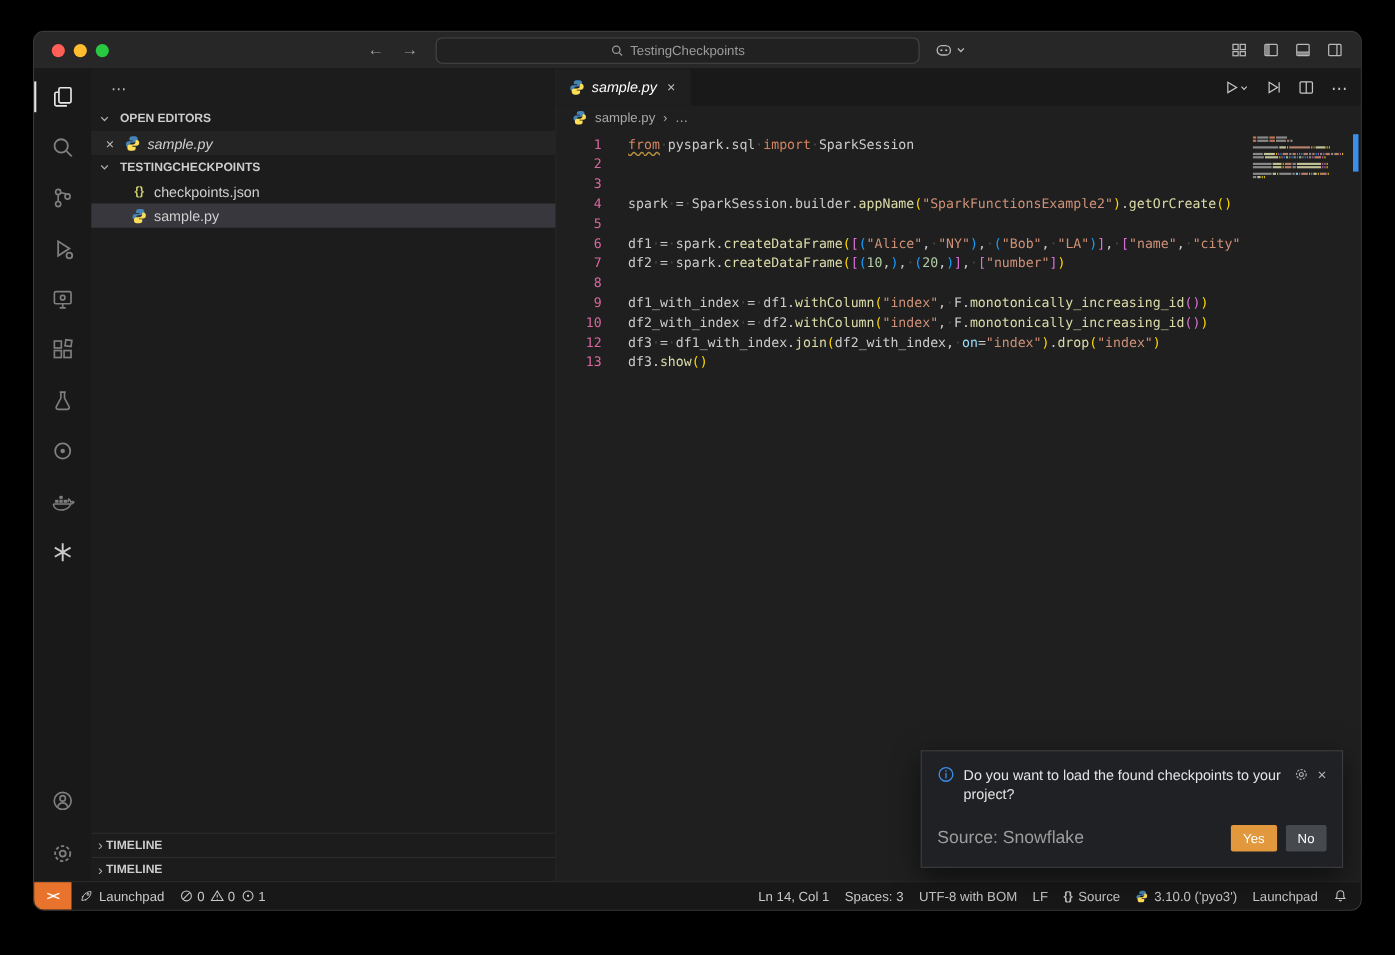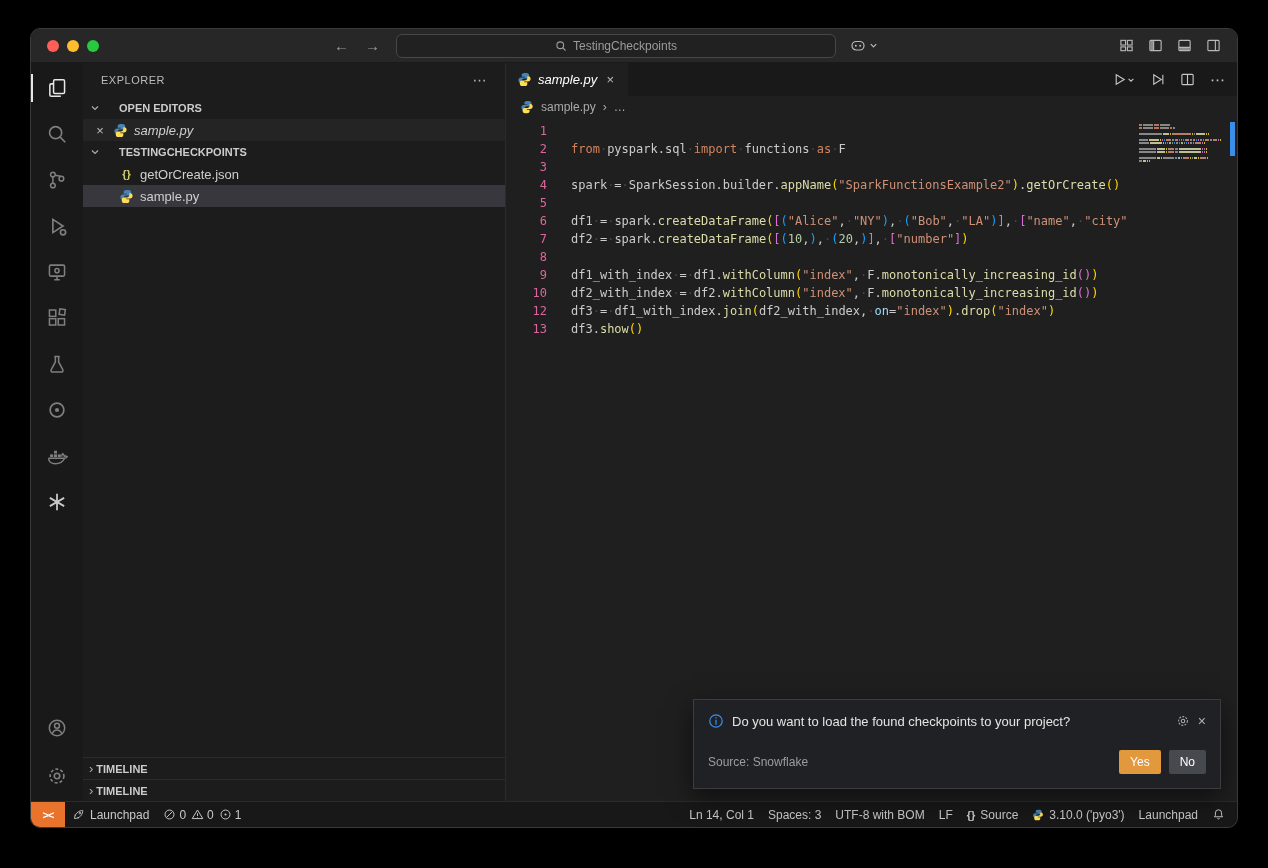--- a/index.html
+++ b/index.html
@@ -34,21 +34,21 @@
   .act-item.active::before{content:"";position:absolute;left:0;top:9px;bottom:9px;width:2px;background:#e7e7e7}
   .act-spacer{flex:1}
 
   
   .sidebar{width:423px;background:#1c1c1c;border-right:1px solid #2b2b2b;display:flex;flex-direction:column;
     font-size:13px;flex:0 0 auto}
   .sidebar-header{height:34px;display:flex;align-items:center;padding:0 18px;font-size:11px;letter-spacing:.5px;
     color:#bbb}
   .sidebar-header .ttl{flex:1}
   .dots{font-size:14px;color:#b5b5b5;cursor:pointer}
-  .sec-header{height:22px;display:flex;align-items:center;gap:16px;font-size:11px;font-weight:700;color:#ccc;
+  .sec-header{height:22px;display:flex;align-items:center;gap:6px;font-size:11px;font-weight:700;color:#ccc;
     padding:0 4px;cursor:pointer}
   .row{height:22px;display:flex;align-items:center;gap:6px;font-size:13px;color:#cfcfcf;cursor:pointer}
   .row .lbl{white-space:nowrap}
   .row.oe{padding-left:10px;background:#242425}
   .row.oe .lbl{font-style:italic}
   .row.file{padding-left:36px}
   .row.selected{background:#37373d}
   .close-x{color:#bdbdbd;font-size:13px;width:14px;text-align:center}
   .braces-ic{font-size:11px;color:#cfcf6f;width:15px;text-align:center;font-weight:700}
   .sb-bottom{border-top:1px solid #2b2b2b;height:22px;display:flex;align-items:center;gap:3px;
@@ -78,27 +78,27 @@
   .ws{color:#474747}
   .tk-k{color:#d3845f}.tk-s{color:#ce9178}.tk-f{color:#dcdcaa}.tk-n{color:#b5cea8}.tk-p{color:#9cdcfe}
   .tk-b1{color:#ffd700}.tk-b2{color:#da70d6}.tk-b3{color:#179fff}
   .tk-sq{text-decoration:underline;text-decoration-style:wavy;text-decoration-color:#b8923c;text-underline-offset:2px}
   .minimap{position:absolute;top:6px;right:16px;width:82px}
   .mm-row{height:2px;margin-bottom:1px;display:flex;gap:1px}
   .mm-tok{height:2px;display:inline-block;opacity:.85}
   .blue-deco{position:absolute;right:2px;top:4px;width:5px;height:34px;background:#3b8eea}
 
   
-  .notification{position:absolute;right:16px;bottom:38px;width:528px;background:#202124;border:1px solid #3c3c3c;
+  .notification{position:absolute;right:16px;bottom:38px;width:384px;background:#202124;border:1px solid #3c3c3c;
     box-shadow:0 8px 24px rgba(0,0,0,.55);z-index:6}
   .ntf-head{display:flex;align-items:flex-start;gap:8px;padding:13px 14px 8px 14px}
   .ntf-msg{flex:1;font-size:13px;color:#e4e4e4;line-height:17px}
   .ntf-ic{display:flex;align-items:center;color:#b0b0b0;cursor:pointer;padding-top:1px}
   .ntf-foot{display:flex;align-items:center;padding:12px 14px 14px 14px}
-  .ntf-src{flex:1;font-size:12px;color:#9d9d9d}
+  .ntf-src{flex:1;font-size:16px;color:#9d9d9d}
   .btn{height:24px;padding:0 11px;font-size:12px;display:flex;align-items:center;color:#fff;cursor:pointer;
     border-radius:2px}
   .btn.primary{background:#e2983c;margin-right:8px}
   .btn.secondary{background:#46494d}
 
   
   .statusbar{height:26px;background:#181818;border-top:1px solid #2b2b2b;display:flex;align-items:center;
     font-size:12px;color:#c8c8c8;flex:0 0 auto}
   .remote{width:34px;height:100%;background:#e8732c;color:#fff;display:flex;align-items:center;
     justify-content:center;font-weight:700;font-size:11px;letter-spacing:-1px;cursor:pointer}
@@ -247,21 +247,20 @@
       <div class="act-item" style="height:50px">
         <svg width="22" height="22" viewBox="0 0 16 16" fill="none" stroke="currentColor" stroke-width="1.2">
             <circle cx="8" cy="8" r="2"></circle>
             <circle cx="8" cy="8" r="5" stroke-dasharray="2.2 1.5"></circle>
           </svg>
       </div>
     </div>
 
     <div class="sidebar">
       <div class="sidebar-header">
-        <span class="ttl">EXPLORER</span>
         <span class="dots">⋯</span>
       </div>
 
       <div class="sec-header">
         <svg class="chev" width="16" height="16" viewBox="0 0 16 16" fill="none" stroke="#adadad" stroke-width="1.2">
             <path d="M5 6.5l3 3 3-3"></path>
           </svg>
         <span>OPEN EDITORS</span>
       </div>
       <div class="row oe">
@@ -274,21 +273,21 @@
       </div>
 
       <div class="sec-header">
         <svg class="chev" width="16" height="16" viewBox="0 0 16 16" fill="none" stroke="#adadad" stroke-width="1.2">
             <path d="M5 6.5l3 3 3-3"></path>
           </svg>
         <span>TESTINGCHECKPOINTS</span>
       </div>
       <div class="row file">
         <span class="braces-ic">{}</span>
-        <span class="lbl">getOrCreate.json</span>
+        <span class="lbl">checkpoints.json</span>
       </div>
       <div class="row file selected">
         <svg width="15" height="15" viewBox="0 0 16 16">
             <path d="M8 1C5.5 1 5 2.2 5 3.5V5h3.2v.8H4.2C2.6 5.8 1.5 7 1.5 8.7c0 1.8 1 2.8 2.6 2.8H5V9.7C5 8.2 6.2 7 7.7 7h3.1c1.3 0 2.2-1 2.2-2.3V3.5C13 2.2 12 1 10.4 1H8z" fill="#4584b6"></path>
             <path d="M8 15c2.5 0 3-1.2 3-2.5V11H7.8v-.8h4c1.6 0 2.7-1.2 2.7-2.9 0-1.8-1-2.8-2.6-2.8H11v1.8C11 7.8 9.8 9 8.3 9H5.2C3.9 9 3 10 3 11.3v1.2C3 13.8 4 15 5.6 15H8z" fill="#ffde57"></path>
           </svg>
         <span class="lbl">sample.py</span>
       </div>
 
       <div class="act-spacer"></div>
@@ -343,22 +342,22 @@
             <path d="M8 1C5.5 1 5 2.2 5 3.5V5h3.2v.8H4.2C2.6 5.8 1.5 7 1.5 8.7c0 1.8 1 2.8 2.6 2.8H5V9.7C5 8.2 6.2 7 7.7 7h3.1c1.3 0 2.2-1 2.2-2.3V3.5C13 2.2 12 1 10.4 1H8z" fill="#4584b6"></path>
             <path d="M8 15c2.5 0 3-1.2 3-2.5V11H7.8v-.8h4c1.6 0 2.7-1.2 2.7-2.9 0-1.8-1-2.8-2.6-2.8H11v1.8C11 7.8 9.8 9 8.3 9H5.2C3.9 9 3 10 3 11.3v1.2C3 13.8 4 15 5.6 15H8z" fill="#ffde57"></path>
           </svg>
         <span>sample.py</span>
         <span>›</span>
         <span>…</span>
       </div>
 
       <div class="code-area">
         <div class="code-lines">
-            <div class="code-line"><span class="ln">1</span></div>
-            <div class="code-line"><span class="ln">2</span><span class="lt"><span class="tk-k">from</span><span><span class="ws">·</span>pyspark.sql<span class="ws">·</span></span><span class="tk-k">import</span><span><span class="ws">·</span>functions<span class="ws">·</span></span><span class="tk-k">as</span><span><span class="ws">·</span>F</span></span></div>
+            <div class="code-line"><span class="ln">1</span><span class="lt"><span class="tk-k tk-sq">from</span><span><span class="ws">·</span>pyspark.sql<span class="ws">·</span></span><span class="tk-k">import</span><span><span class="ws">·</span>SparkSession</span></span></div>
+            <div class="code-line"><span class="ln">2</span></div>
             <div class="code-line"><span class="ln">3</span><span class="lt"></span></div>
             <div class="code-line"><span class="ln">4</span><span class="lt"><span>spark<span class="ws">·</span>=<span class="ws">·</span>SparkSession.builder.</span><span class="tk-f">appName</span><span class="tk-b1">(</span><span class="tk-s">"SparkFunctionsExample2"</span><span class="tk-b1">)</span><span>.</span><span class="tk-f">getOrCreate</span><span class="tk-b1">(</span><span class="tk-b1">)</span></span></div>
             <div class="code-line"><span class="ln">5</span><span class="lt"></span></div>
             <div class="code-line"><span class="ln">6</span><span class="lt"><span>df1<span class="ws">·</span>=<span class="ws">·</span>spark.</span><span class="tk-f">createDataFrame</span><span class="tk-b1">(</span><span class="tk-b2">[</span><span class="tk-b3">(</span><span class="tk-s">"Alice"</span><span>,<span class="ws">·</span></span><span class="tk-s">"NY"</span><span class="tk-b3">)</span><span>,<span class="ws">·</span></span><span class="tk-b3">(</span><span class="tk-s">"Bob"</span><span>,<span class="ws">·</span></span><span class="tk-s">"LA"</span><span class="tk-b3">)</span><span class="tk-b2">]</span><span>,<span class="ws">·</span></span><span class="tk-b2">[</span><span class="tk-s">"name"</span><span>,<span class="ws">·</span></span><span class="tk-s">"city"</span><span class="tk-b2">]</span></span></div>
             <div class="code-line"><span class="ln">7</span><span class="lt"><span>df2<span class="ws">·</span>=<span class="ws">·</span>spark.</span><span class="tk-f">createDataFrame</span><span class="tk-b1">(</span><span class="tk-b2">[</span><span class="tk-b3">(</span><span class="tk-n">10</span><span>,</span><span class="tk-b3">)</span><span>,<span class="ws">·</span></span><span class="tk-b3">(</span><span class="tk-n">20</span><span>,</span><span class="tk-b3">)</span><span class="tk-b2">]</span><span>,<span class="ws">·</span></span><span class="tk-b2">[</span><span class="tk-s">"number"</span><span class="tk-b2">]</span><span class="tk-b1">)</span></span></div>
             <div class="code-line"><span class="ln">8</span><span class="lt"></span></div>
             <div class="code-line"><span class="ln">9</span><span class="lt"><span>df1_with_index<span class="ws">·</span>=<span class="ws">·</span>df1.</span><span class="tk-f">withColumn</span><span class="tk-b1">(</span><span class="tk-s">"index"</span><span>,<span class="ws">·</span>F.</span><span class="tk-f">monotonically_increasing_id</span><span class="tk-b2">(</span><span class="tk-b2">)</span><span class="tk-b1">)</span></span></div>
             <div class="code-line"><span class="ln">10</span><span class="lt"><span>df2_with_index<span class="ws">·</span>=<span class="ws">·</span>df2.</span><span class="tk-f">withColumn</span><span class="tk-b1">(</span><span class="tk-s">"index"</span><span>,<span class="ws">·</span>F.</span><span class="tk-f">monotonically_increasing_id</span><span class="tk-b2">(</span><span class="tk-b2">)</span><span class="tk-b1">)</span></span></div>
             <div class="code-line"><span class="ln">12</span><span class="lt"><span>df3<span class="ws">·</span>=<span class="ws">·</span>df1_with_index.</span><span class="tk-f">join</span><span class="tk-b1">(</span><span>df2_with_index</span><span>,<span class="ws">·</span></span><span class="tk-p">on</span><span>=</span><span class="tk-s">"index"</span><span class="tk-b1">)</span><span>.</span><span class="tk-f">drop</span><span class="tk-b1">(</span><span class="tk-s">"index"</span><span class="tk-b1">)</span></span></div>
             <div class="code-line"><span class="ln">13</span><span class="lt"><span>df3.</span><span class="tk-f">show</span><span class="tk-b1">(</span><span class="tk-b1">)</span></span></div>

